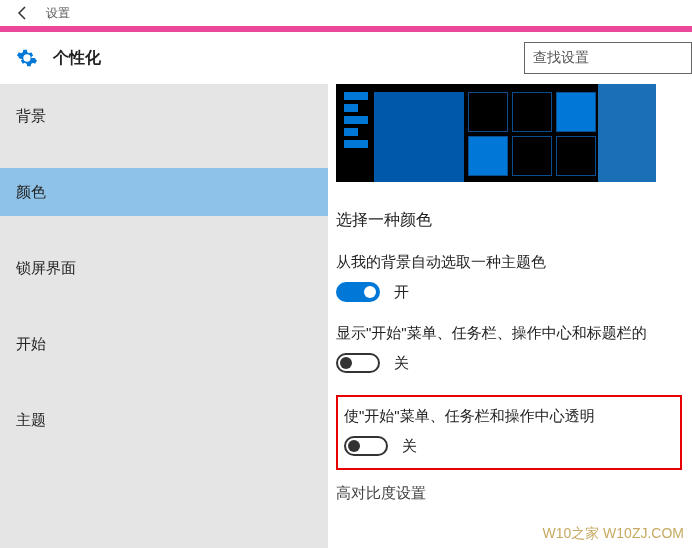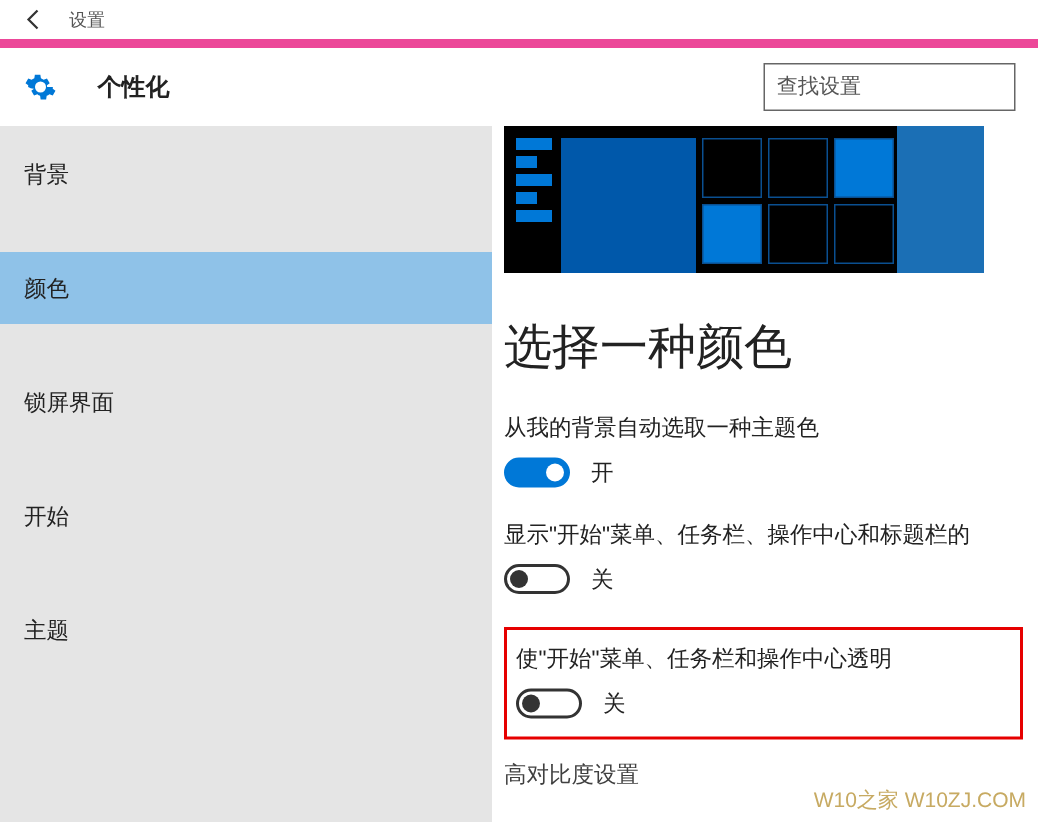--- a/index.html
+++ b/index.html
@@ -2,45 +2,45 @@
 <html><head>
 <meta charset="utf-8">
 <style>
   * { margin: 0; padding: 0; box-sizing: border-box; font-family: "Microsoft YaHei", "Segoe UI", sans-serif; }
   body { width: 692px; height: 548px; overflow: hidden; background: #fff; position: relative; }
 
   .titlebar { height: 32px; background: #fff; display: flex; align-items: center; border-bottom: 6px solid #ec4899; }
   .titlebar .back { width: 46px; height: 32px; display: flex; align-items: center; justify-content: center; color: #333; }
   .titlebar .title { font-size: 12px; color: #555; }
 
-  .header { height: 52px; display: flex; align-items: center; padding-left: 15px; background: #fff; gap: 12px; }
+  .header { height: 52px; display: flex; align-items: center; padding-left: 15px; background: #fff; }
   .header .gear { width: 24px; height: 24px; margin-right: 14px; color: #0078d7; display:flex; align-items:center; justify-content:center; }
   .header .caption { font-size: 16px; font-weight: 600; color: #222; }
-  .search { position: absolute; right: 15px; top: 42px; width: 168px; height: 32px; border: 1px solid #666; display: flex; align-items: center; padding: 0 8px; font-size: 14px; color: #555; background:#fff; }
+  .search { position: absolute; right: 0; top: 42px; width: 168px; height: 32px; border: 1px solid #666; display: flex; align-items: center; padding: 0 8px; font-size: 14px; color: #555; background:#fff; }
 
   .body { display: flex; height: calc(548px - 84px); }
 
   .sidebar { width: 328px; background: #e5e5e5; }
   .sidebar-item { height: 48px; display: flex; align-items: center; padding-left: 16px; font-size: 15px; color: #222; cursor: pointer; margin-top: 28px; }
   .sidebar-item.first { margin-top: 8px; }
   .sidebar-item.selected { background: #8fc2e8; }
 
   .content { flex: 1; padding: 0 0 0 8px; position: relative; }
 
   .preview { width: 320px; height: 98px; background: #000; position: relative; margin-bottom: 28px; overflow:hidden; }
   .preview .tile-big { position:absolute; left:38px; top:8px; width:90px; height:90px; background:#0058aa; }
   .preview .tile-group { position:absolute; left:132px; top:8px; }
   .preview .tile-s { position:absolute; width:40px; height:40px; border:1px solid #0a4f90; }
   .preview .accent { background:#0078d7; }
   .preview .strip { position:absolute; left:8px; top:8px; width:24px; height:84px; }
   .preview .strip .bar { height:8px; margin-bottom:4px; background:#0078d7; width:24px; }
   .preview .strip .bar.short { width:14px; }
   .preview .desk { position:absolute; right:0; top:0; width:58px; height:98px; background:#1b6fb5; }
 
-  .section-heading { font-size: 32px; font-weight: 400; color: #222; margin-bottom: 22px; }
+  .section-heading { font-size: 16px; font-weight: 400; color: #222; margin-bottom: 22px; }
   .setting { margin-bottom: 22px; font-size: 15px; color: #222; }
   .setting .label { margin-bottom: 10px; }
   .toggle-row { display: flex; align-items: center; gap: 14px; }
   .toggle { width: 44px; height: 20px; border-radius: 10px; position: relative; border: 2px solid #333; cursor: pointer; background:#fff; }
   .toggle .knob { width: 12px; height: 12px; border-radius: 50%; background: #333; position: absolute; top: 2px; left: 2px; }
   .toggle.on { background: #0078d7; border-color: #0078d7; }
   .toggle.on .knob { background: #fff; left: auto; right: 2px; }
   .toggle-state { font-size: 15px; }
 
   .highlight-box { border: 2px solid #e60000; padding: 10px 6px 12px 6px; margin-right: 10px; margin-bottom: 14px; }

